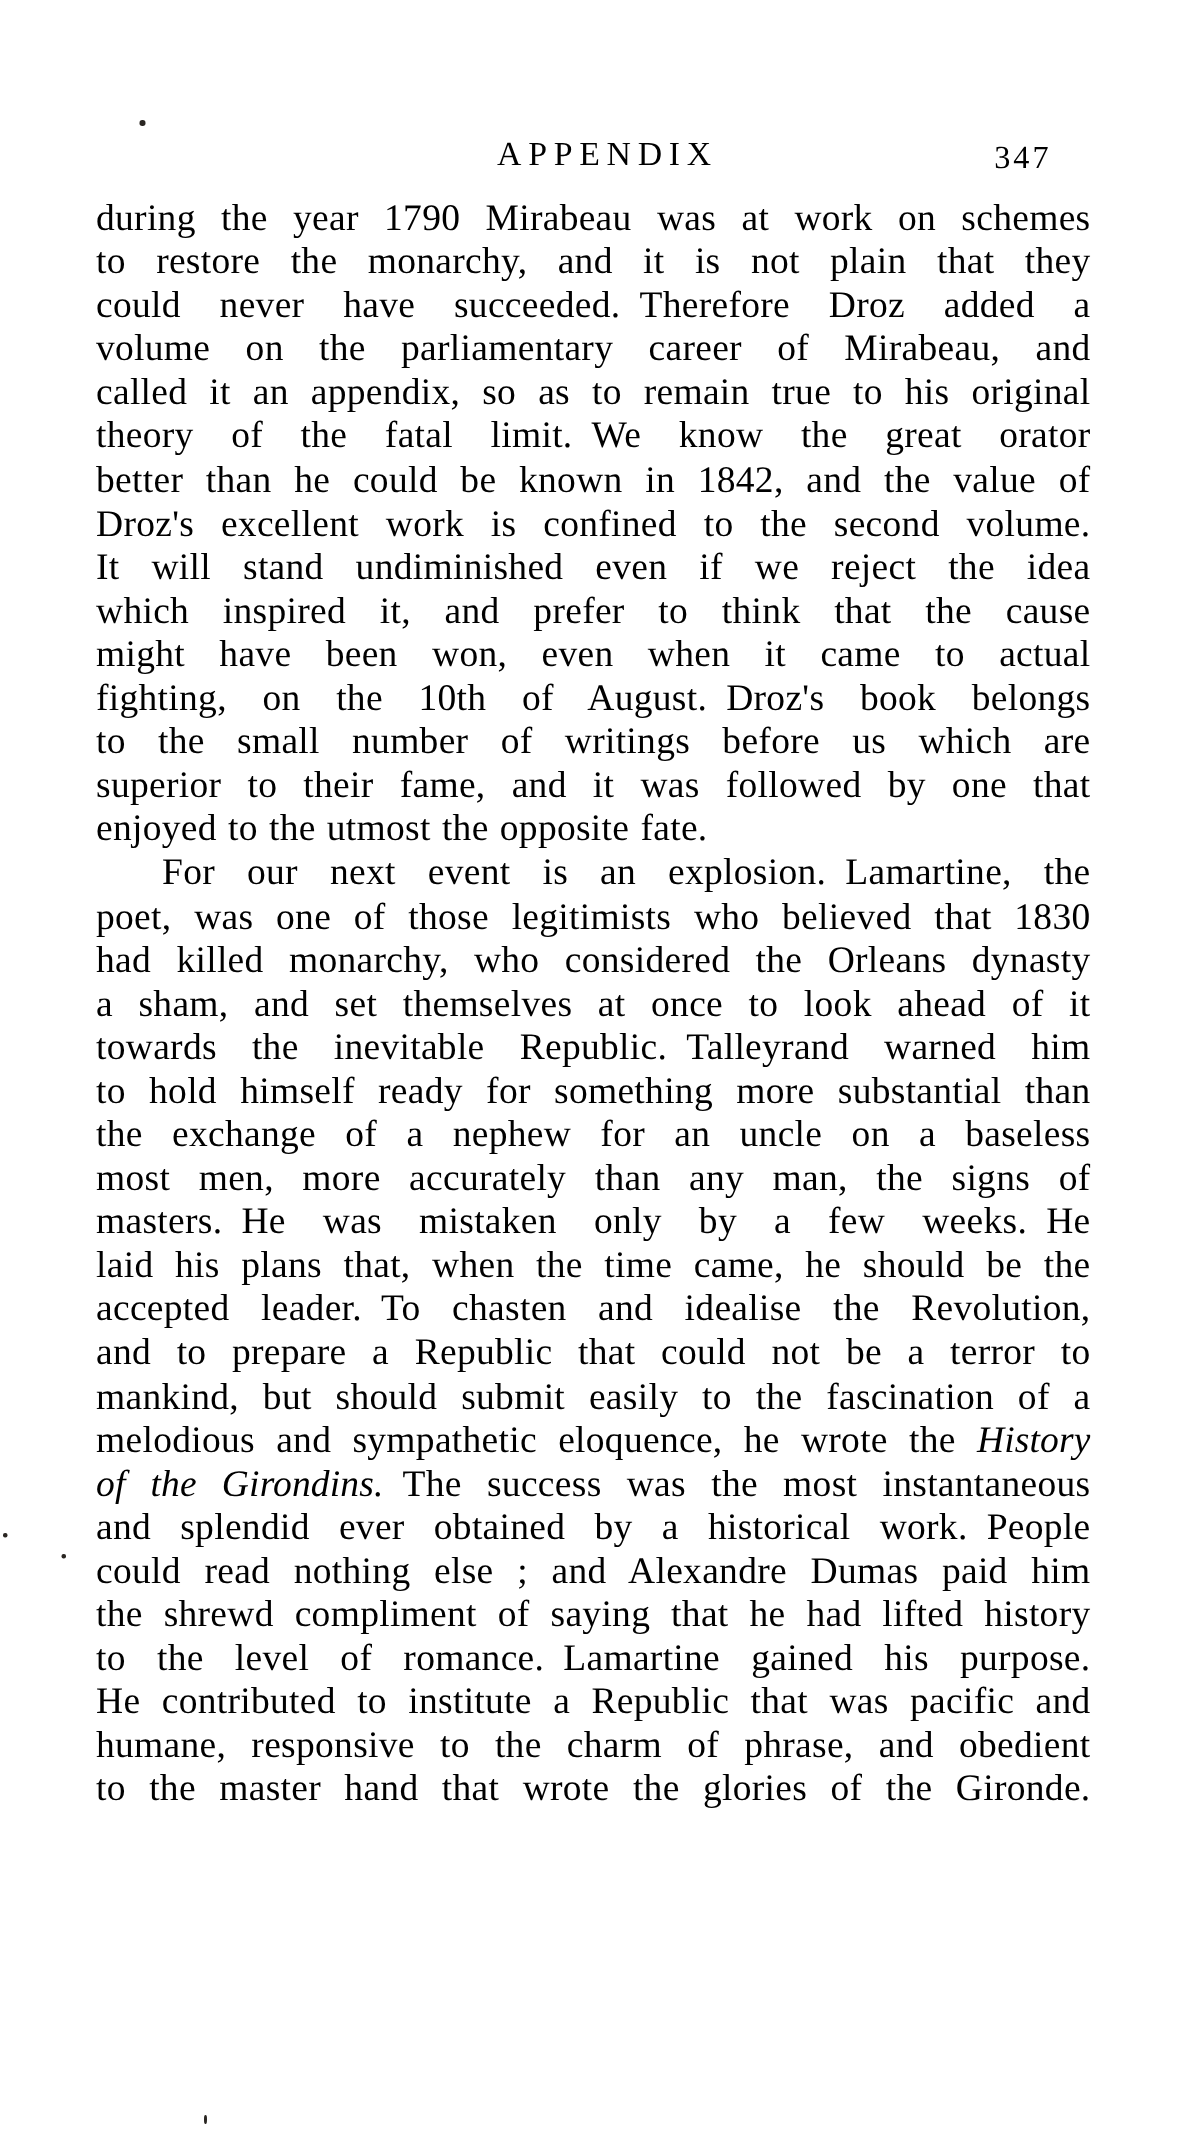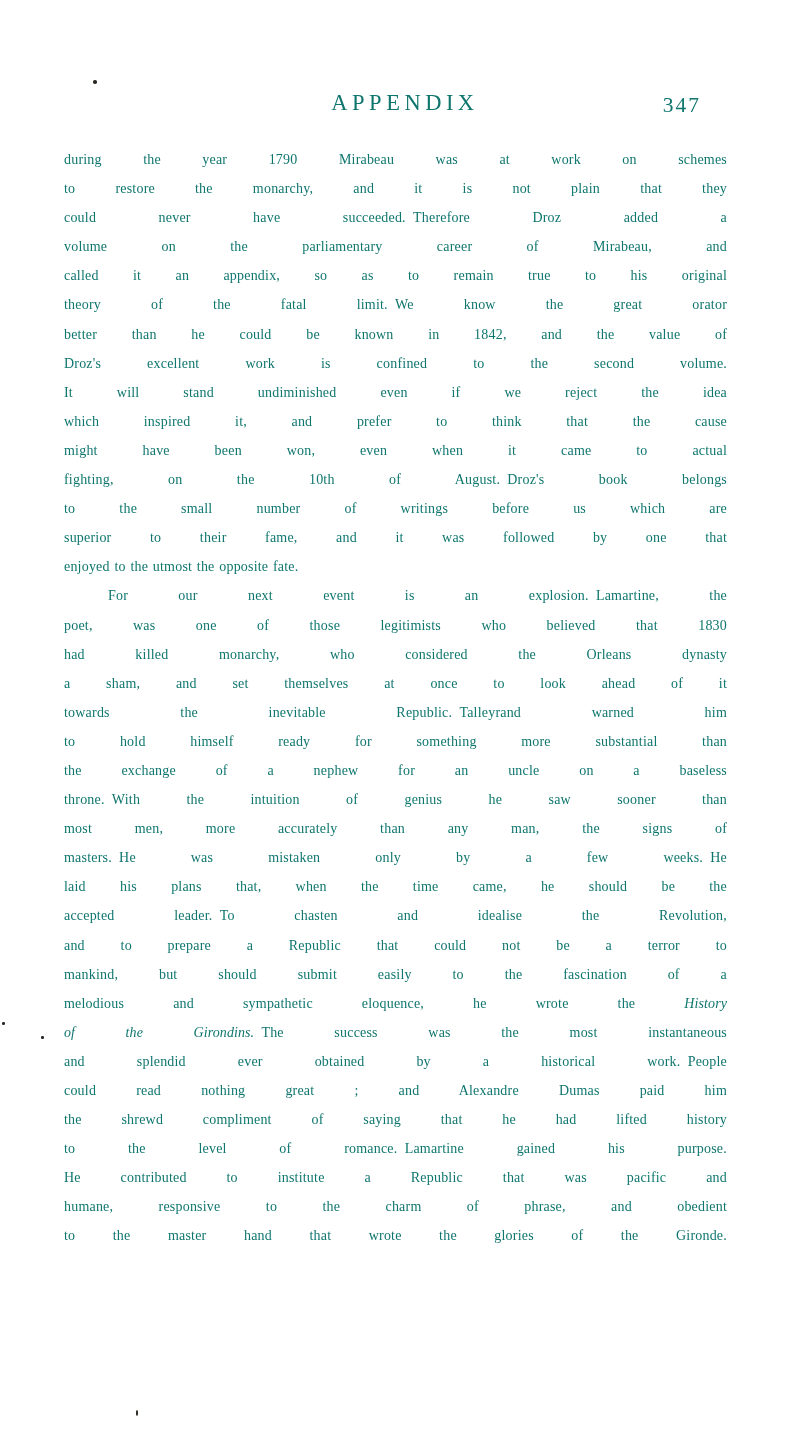--- a/index.html
+++ b/index.html
@@ -7,21 +7,21 @@
     padding: 0;
     background: #ffffff;
   }
   .page {
     position: relative;
     width: 800px;
     height: 1434px;
     background: #ffffff;
     overflow: hidden;
     font-family: "Liberation Serif", "DejaVu Serif", serif;
-    color: #0f766e;
+    color: #000000;
   }
   .header {
     position: absolute;
     top: 90px;
     left: 64px;
     width: 663px;
     height: 28px;
   }
   .running-head {
     display: block;
@@ -34,23 +34,23 @@
   .folio {
     position: absolute;
     right: 26px;
     top: 3px;
     font-size: 21.5px;
     letter-spacing: 2px;
   }
   .text-body {
     position: absolute;
     left: 64px;
-    top: 145px;
+    top: 131px;
     width: 663px;
-    font-size: 14px;
+    font-size: 25px;
     line-height: 29.1px;
     letter-spacing: 0.2px;
     word-spacing: 1px;
   }
   .line {
     text-align: justify;
     text-align-last: justify;
     height: 29.1px;
     overflow: hidden;
   }
@@ -94,31 +94,30 @@
       <div class="line"><span>to the small number of writings before us which are</span></div>
       <div class="line"><span>superior to their fame, and it was followed by one that</span></div>
       <div class="line flush-left"><span>enjoyed to the utmost the opposite fate.</span></div>
       <div class="line indent"><span>For our next event is an explosion. Lamartine, the</span></div>
       <div class="line"><span>poet, was one of those legitimists who believed that 1830</span></div>
       <div class="line"><span>had killed monarchy, who considered the Orleans dynasty</span></div>
       <div class="line"><span>a sham, and set themselves at once to look ahead of it</span></div>
       <div class="line"><span>towards the inevitable Republic. Talleyrand warned him</span></div>
       <div class="line"><span>to hold himself ready for something more substantial than</span></div>
       <div class="line"><span>the exchange of a nephew for an uncle on a baseless</span></div>
-      <div class="line"><span>throne. With the intuition of genius he saw sooner than</span></div>
       <div class="line"><span>most men, more accurately than any man, the signs of</span></div>
       <div class="line"><span>masters. He was mistaken only by a few weeks. He</span></div>
       <div class="line"><span>laid his plans that, when the time came, he should be the</span></div>
       <div class="line"><span>accepted leader. To chasten and idealise the Revolution,</span></div>
       <div class="line"><span>and to prepare a Republic that could not be a terror to</span></div>
       <div class="line"><span>mankind, but should submit easily to the fascination of a</span></div>
       <div class="line"><span>melodious and sympathetic eloquence, he wrote the </span><em>History</em></div>
       <div class="line"><em>of the Girondins.</em><span> The success was the most instantaneous</span></div>
       <div class="line"><span>and splendid ever obtained by a historical work. People</span></div>
-      <div class="line"><span>could read nothing great ; and Alexandre Dumas paid him</span></div>
+      <div class="line"><span>could read nothing else ; and Alexandre Dumas paid him</span></div>
       <div class="line"><span>the shrewd compliment of saying that he had lifted history</span></div>
       <div class="line"><span>to the level of romance. Lamartine gained his purpose.</span></div>
       <div class="line"><span>He contributed to institute a Republic that was pacific and</span></div>
       <div class="line"><span>humane, responsive to the charm of phrase, and obedient</span></div>
       <div class="line"><span>to the master hand that wrote the glories of the Gironde.</span></div>
     </div>
 <div class="speck" style="left: 93px; top: 80px; width: 4px; height: 4px;"></div>
     <div class="speck" style="left: 2px; top: 1022px; width: 3px; height: 3px;"></div>
     <div class="speck" style="left: 41px; top: 1036px; width: 3px; height: 3px;"></div>
     <div class="speck" style="left: 136px; top: 1410px; width: 2px; height: 6px;"></div>

